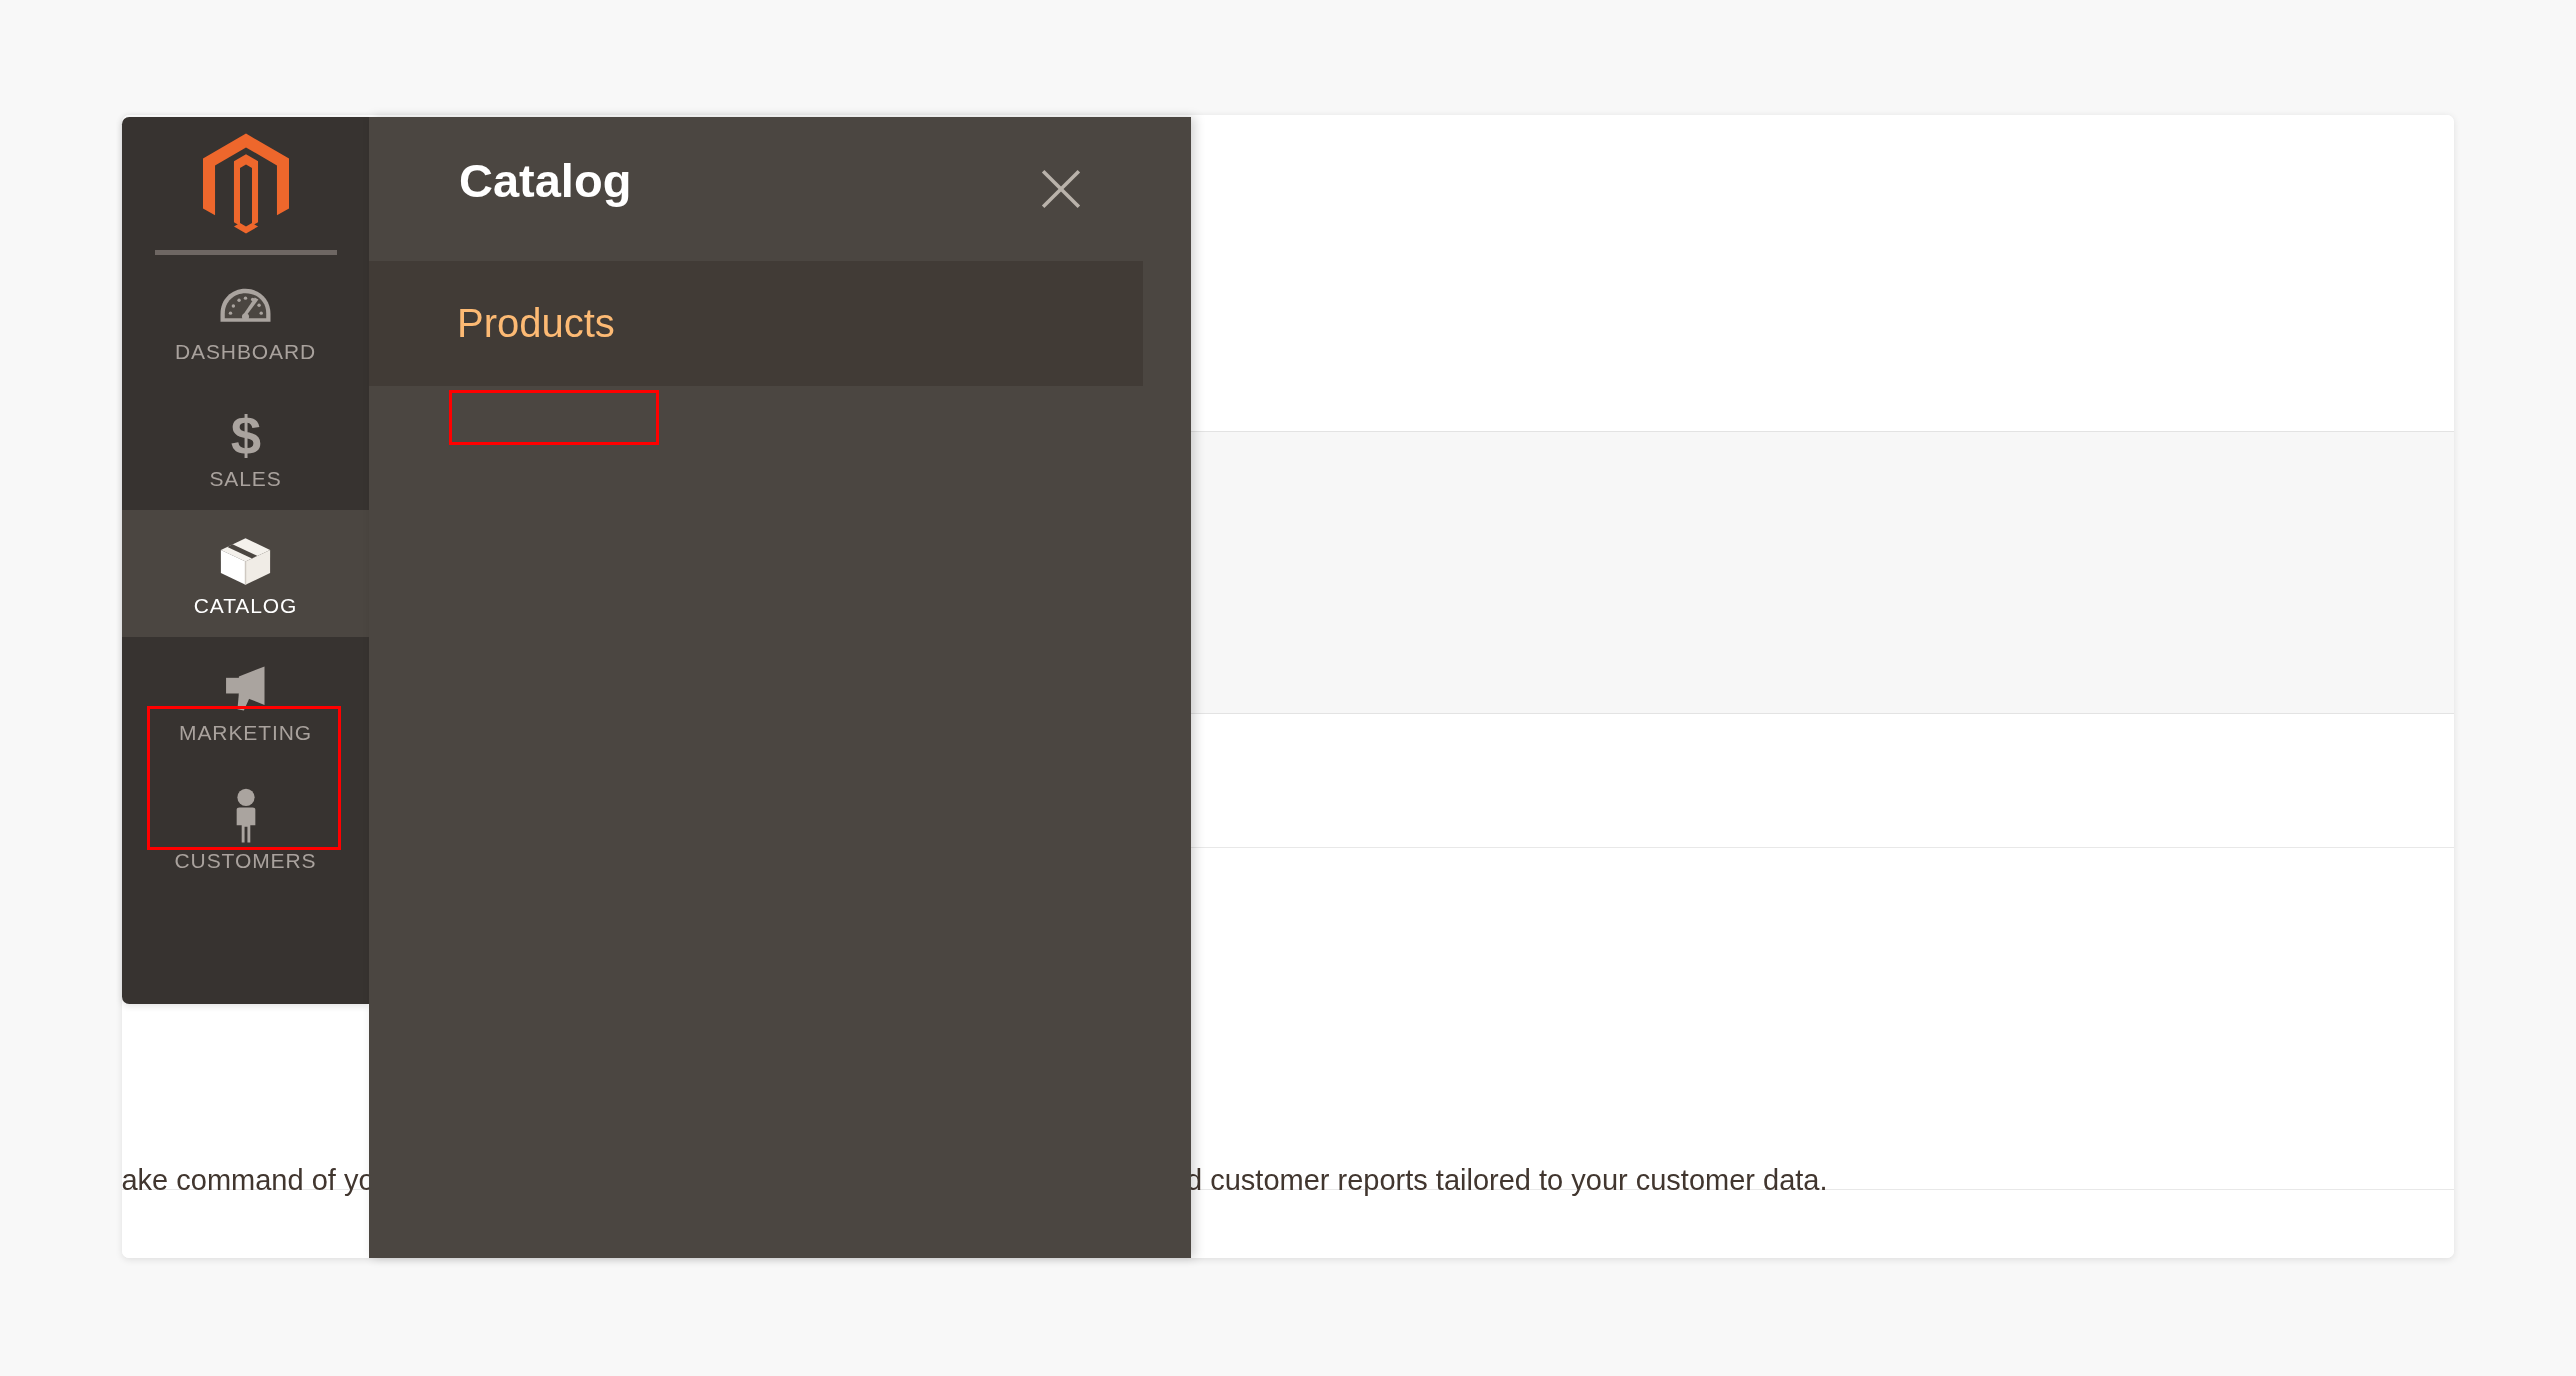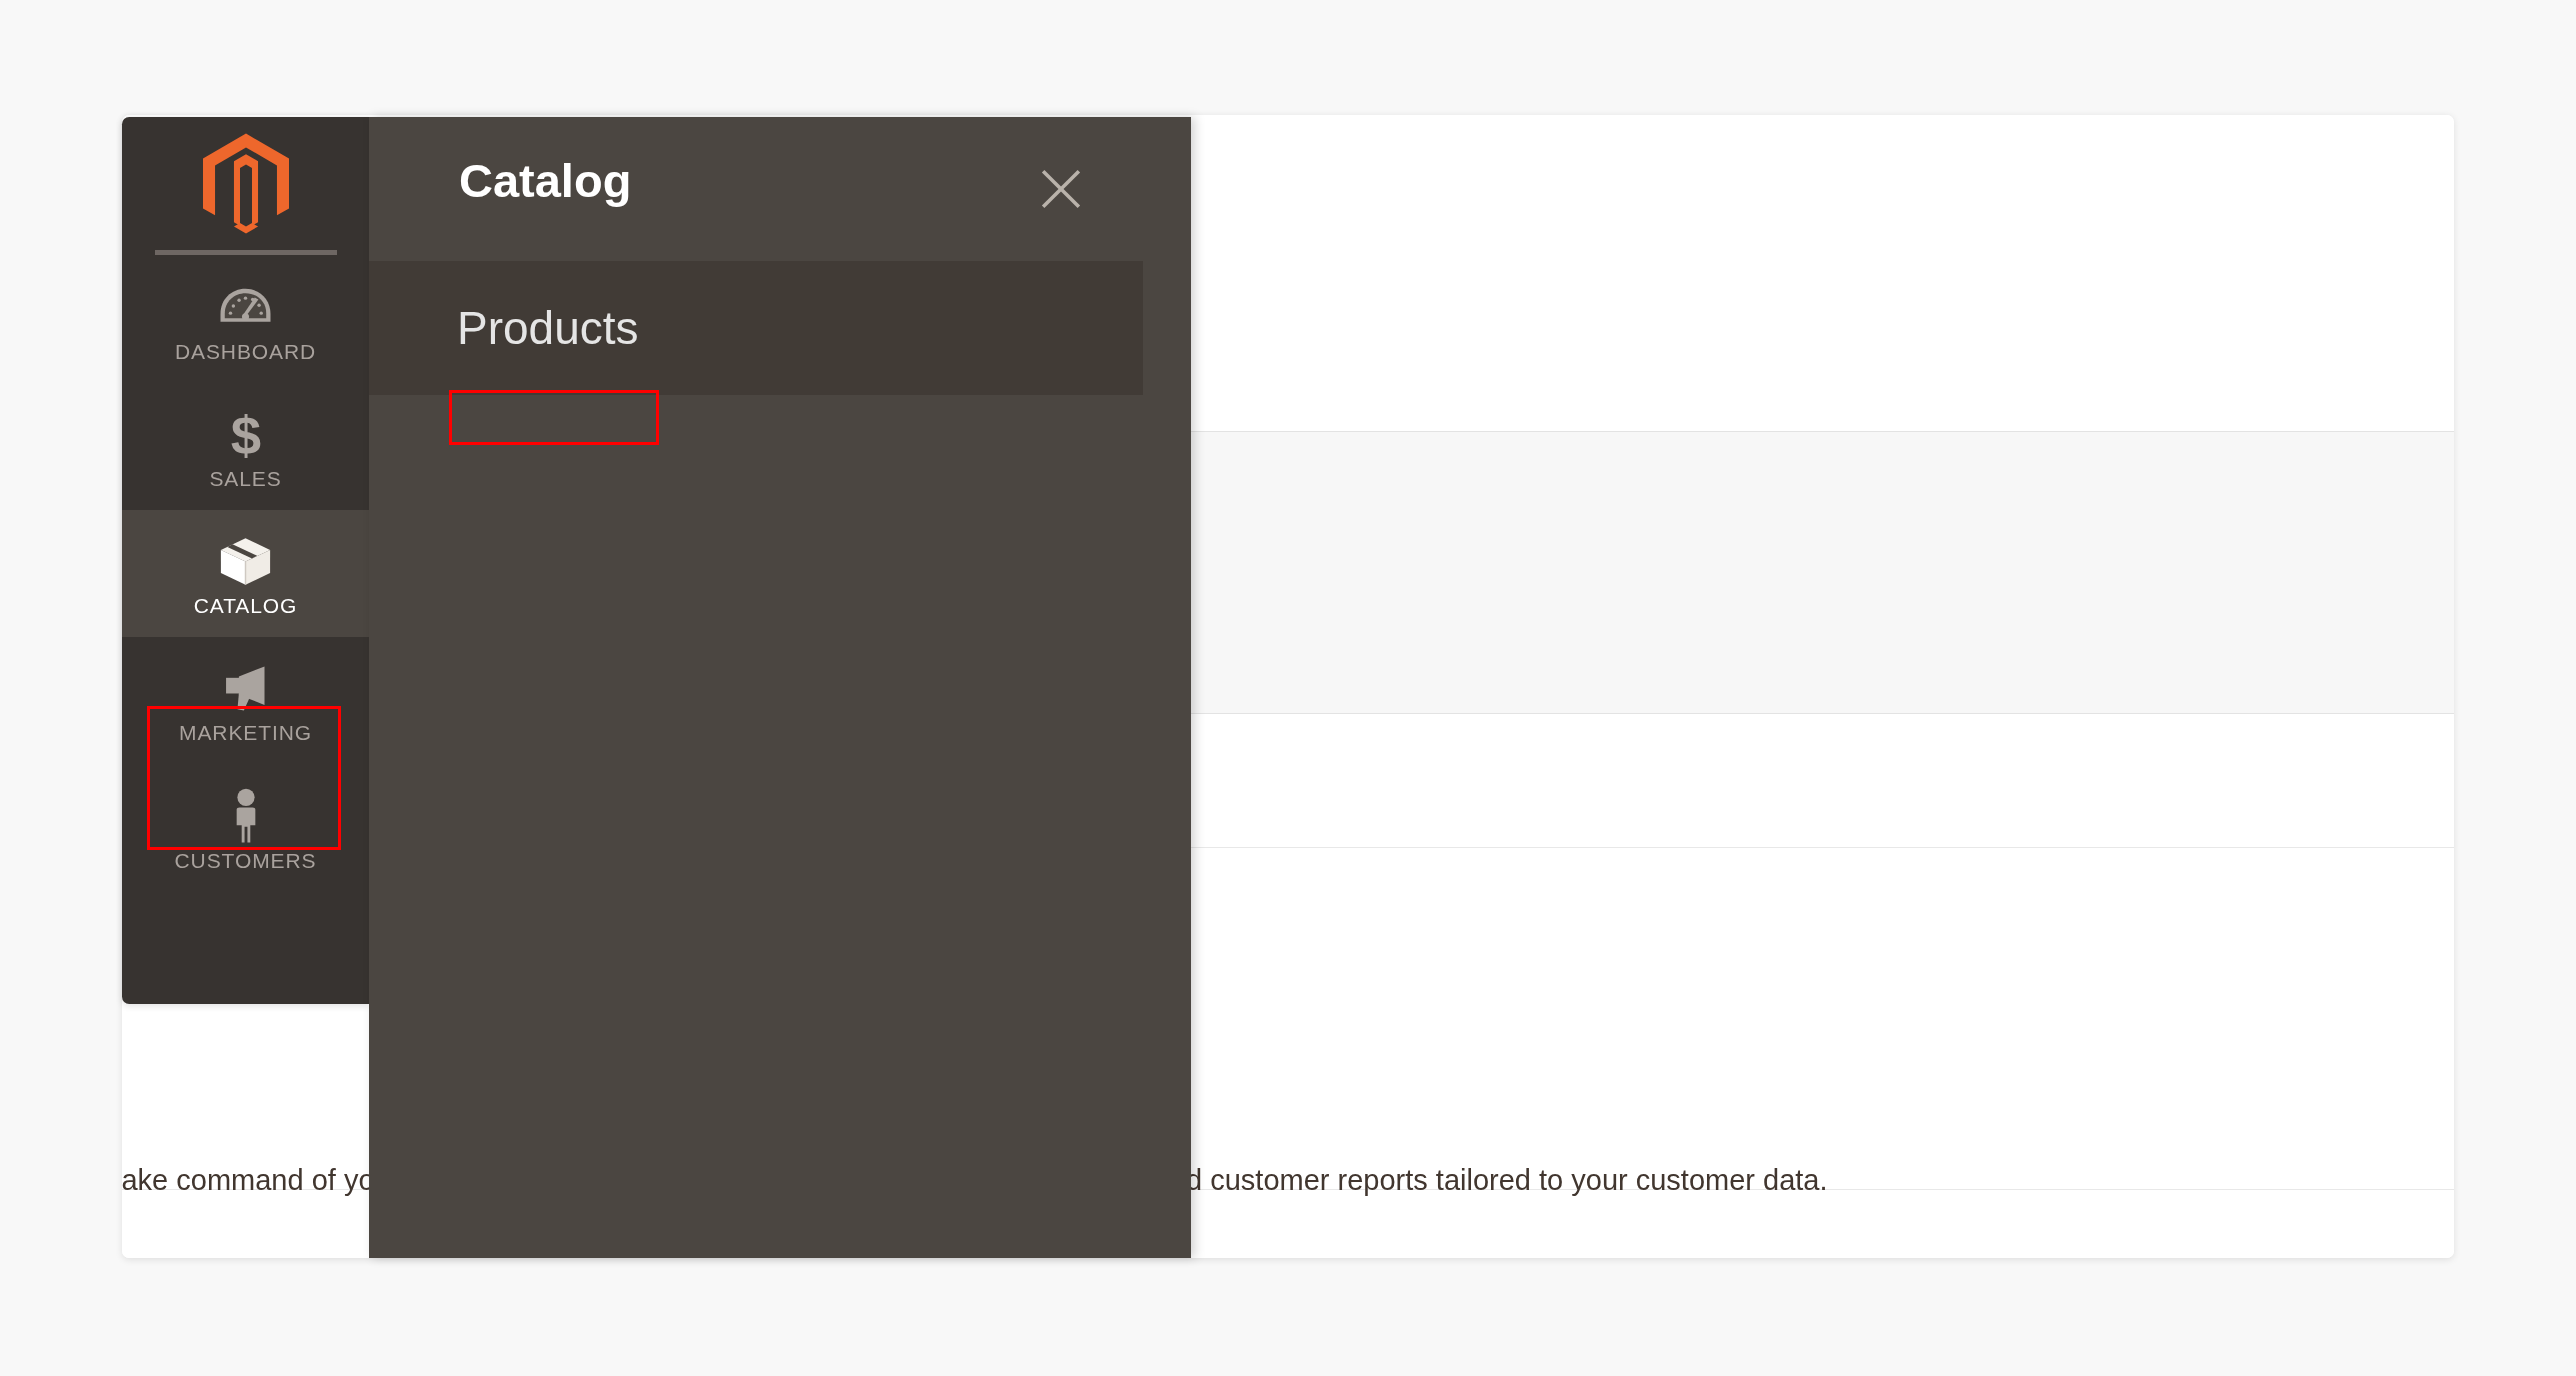--- a/index.html
+++ b/index.html
@@ -175,22 +175,22 @@
   #flyout-menu {
     list-style: none;
     margin: 0;
     padding: 0;
   }
   .flyout-item {
     display: block;
     width: 774px;
     box-sizing: border-box;
     padding: 40px 0 40px 88px;
-    font-size: 46px;
-    color: #e5e5e5;
+    font-size: 40px;
+    color: #fdba74;
     text-decoration: none;
     cursor: pointer;
     font-family: "Liberation Sans", sans-serif;
   }
   .flyout-item.is-hover {
     background: #413b36;
   }
 </style>
 </head>
 <body>

